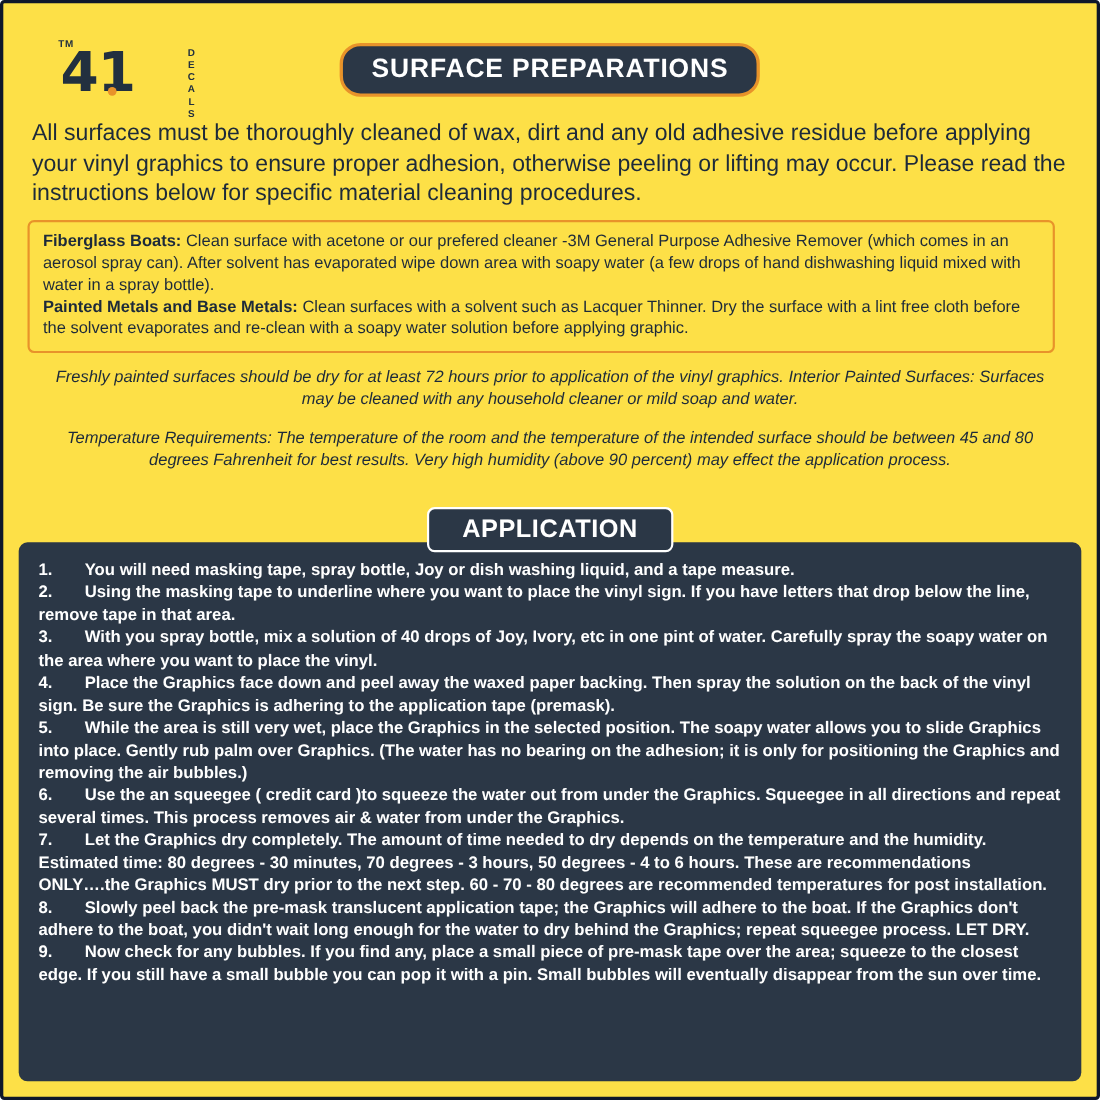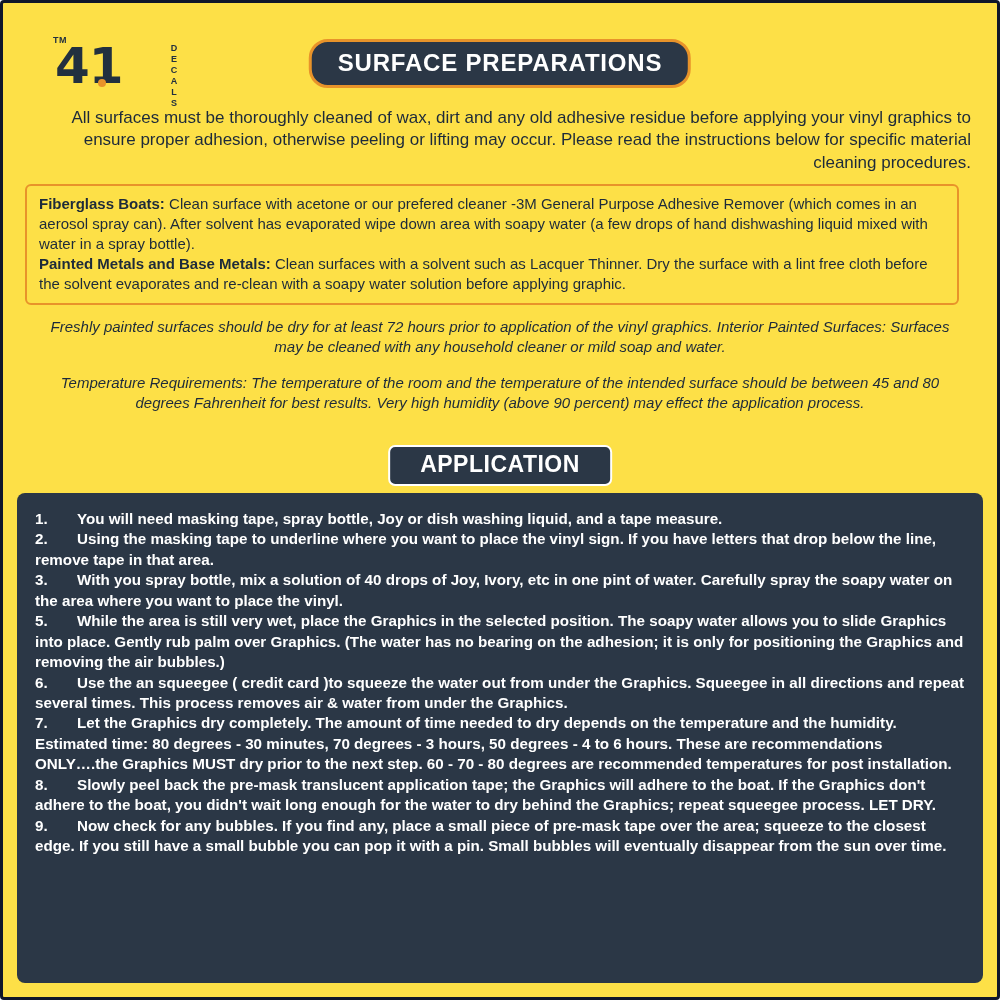--- a/index.html
+++ b/index.html
@@ -94,24 +94,24 @@
     color: #ffffff;
     font-size: 24px;
     font-weight: bold;
     letter-spacing: 0.8px;
     padding: 7px 26px 8px 26px;
     white-space: nowrap;
   }
 
   
   .intro {
-    font-size: 17px;
+    font-size: 21px;
     line-height: 1.32;
     margin: 4px 8px 10px 8px;
-    text-align: right;
+    text-align: left;
   }
 
   
   .orange-box {
     border: 2px solid #e8932a;
     border-radius: 6px;
     padding: 8px 12px 10px 12px;
     margin: 0 20px 0 4px;
     font-size: 15px;
     line-height: 1.32;
@@ -208,19 +208,20 @@
 
     <div class="app-wrap">
       <div class="app-pill">APPLICATION</div>
     </div>
   </div>
 
   <div class="dark-panel">
     <p class="step"><span class="n">1.</span><span>You will need masking tape, spray bottle, Joy or dish washing liquid, and a tape measure.</span></p>
     <p class="step"><span class="n">2.</span><span>Using the masking tape to underline where you want to place the vinyl sign. If you have letters that drop below the line, remove tape in that area.</span></p>
     <p class="step"><span class="n">3.</span><span>With you spray bottle, mix a solution of 40 drops of Joy, Ivory, etc in one pint of water. Carefully spray the soapy water on the area where you want to place the vinyl.</span></p>
+    <p class="step"><span class="n">4.</span><span>Place the Graphics face down and peel away the waxed paper backing. Then spray the solution on the back of the vinyl sign. Be sure the Graphics is adhering to the application tape (premask).</span></p>
     <p class="step"><span class="n">5.</span><span>While the area is still very wet, place the Graphics in the selected position. The soapy water allows you to slide Graphics into place. Gently rub palm over Graphics. (The water has no bearing on the adhesion; it is only for positioning the Graphics and removing the air bubbles.)</span></p>
     <p class="step"><span class="n">6.</span><span>Use the an squeegee ( credit card )to squeeze the water out from under the Graphics. Squeegee in all directions and repeat several times. This process removes air &amp; water from under the Graphics.</span></p>
     <p class="step"><span class="n">7.</span><span>Let the Graphics dry completely. The amount of time needed to dry depends on the temperature and the humidity. Estimated time: 80 degrees - 30 minutes, 70 degrees - 3 hours, 50 degrees - 4 to 6 hours. These are recommendations ONLY….the Graphics MUST dry prior to the next step. 60 - 70 - 80 degrees are recommended temperatures for post installation.</span></p>
     <p class="step"><span class="n">8.</span><span>Slowly peel back the pre-mask translucent application tape; the Graphics will adhere to the boat. If the Graphics don't adhere to the boat, you didn't wait long enough for the water to dry behind the Graphics; repeat squeegee process. LET DRY.</span></p>
     <p class="step"><span class="n">9.</span><span>Now check for any bubbles. If you find any, place a small piece of pre-mask tape over the area; squeeze to the closest edge. If you still have a small bubble you can pop it with a pin. Small bubbles will eventually disappear from the sun over time.</span></p>
   </div>
 </div>
 
 </body></html>

